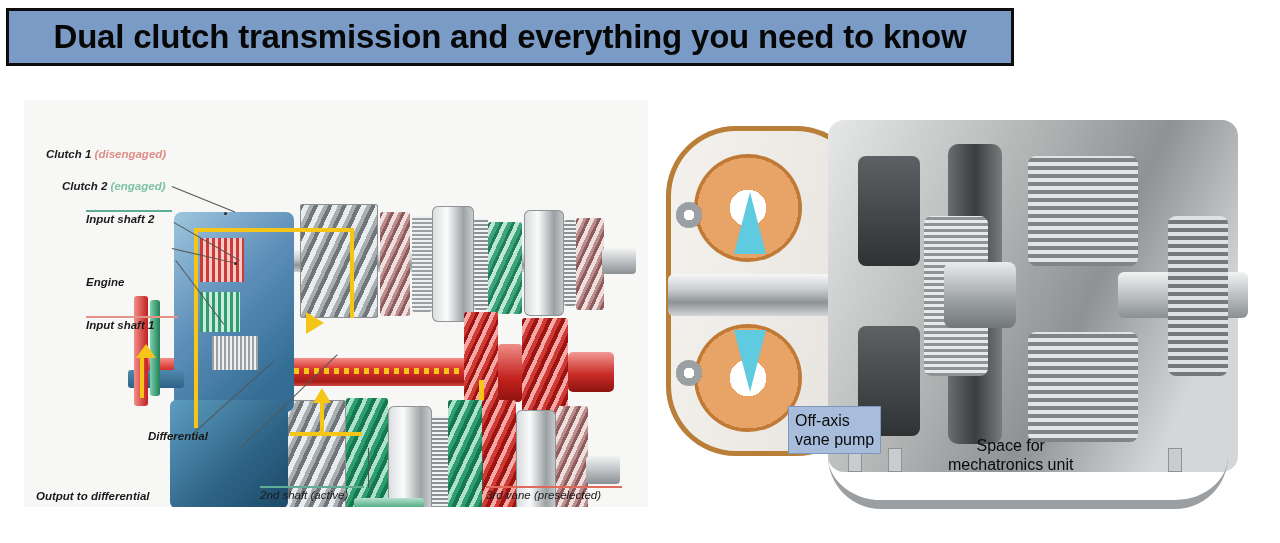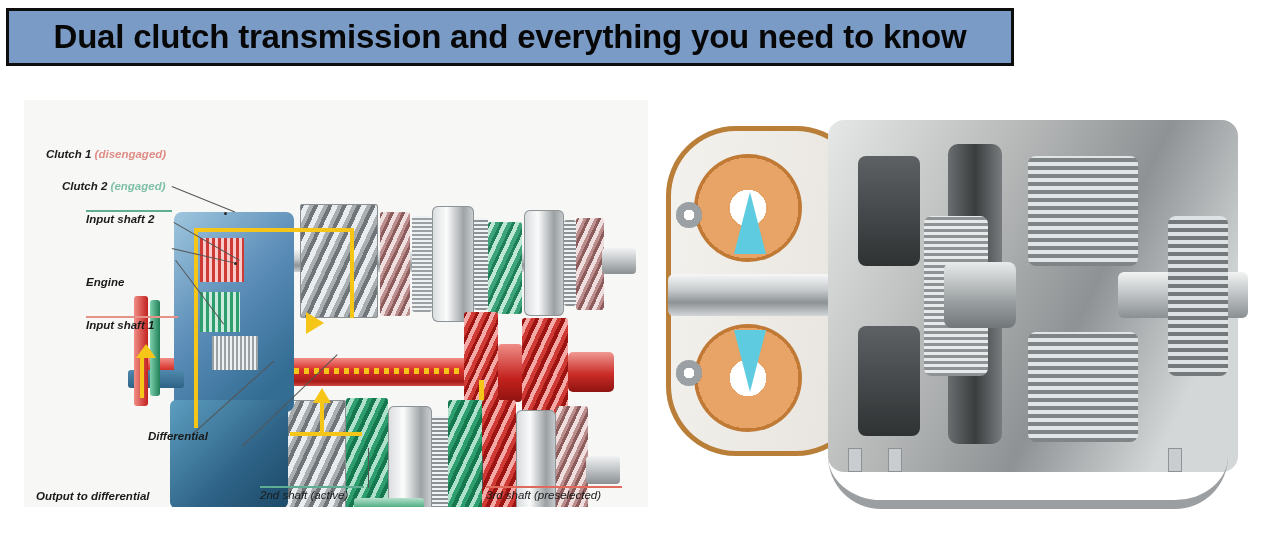--- a/index.html
+++ b/index.html
@@ -200,21 +200,21 @@
 
   <div class="lead" style="left:218px;top:346px;width:132px;transform:rotate(-44deg);"></div>
   <div class="lbl lbl-bold" style="left:12px;top:358px;margin-top:32px;">Output to differential</div>
 
   <div class="ul" style="left:236px;top:386px;width:104px;background:#5FAE94;"></div>
   <div class="leadv" style="left:344px;top:348px;height:40px;"></div>
   <div class="lbl" style="left:236px;top:389px;">2nd shaft (active)</div>
 
   <div class="ul" style="left:462px;top:386px;width:136px;background:#E06A5C;"></div>
   <div class="leadv" style="left:458px;top:356px;height:32px;"></div>
-  <div class="lbl" style="left:462px;top:389px;">3rd shaft (preselected)</div>
+  <div class="lbl" style="left:462px;top:389px;">3rd vane (preselected)</div>
 </div>
 
 <div id="right-panel">
 
   <div style="position:absolute;inset:0;">
 
     <div style="position:absolute;left:18px;top:30px;width:200px;height:330px;border-radius:70px;
          background:linear-gradient(100deg,#f4f2ee,#e6e3dd);box-shadow:inset 0 0 0 5px #B97F38;"></div>
 
     <div style="position:absolute;left:46px;top:58px;width:108px;height:108px;border-radius:50%;
@@ -257,14 +257,22 @@
     <div style="position:absolute;left:520px;top:120px;width:60px;height:160px;border-radius:8px;
          background:repeating-linear-gradient(0deg,#74797b 0 4px,#dfe2e3 4px 8px);"></div>
 
     <div style="position:absolute;left:180px;top:360px;width:400px;height:44px;
          border-bottom:9px solid #9b9fa1;border-radius:0 0 120px 120px;"></div>
     <div style="position:absolute;left:200px;top:352px;width:12px;height:22px;background:#c9cdcf;border:1px solid #8e9295;"></div>
     <div style="position:absolute;left:240px;top:352px;width:12px;height:22px;background:#c9cdcf;border:1px solid #8e9295;"></div>
     <div style="position:absolute;left:520px;top:352px;width:12px;height:22px;background:#c9cdcf;border:1px solid #8e9295;"></div>
   </div>
 
-
+  <div class="callout" id="callout-pump">
+    <div>Off-axis</div>
+    <div>vane  pump</div>
+  </div>
+
+  <div class="callout" id="callout-mech">
+    <div>Space for</div>
+    <div>mechatronics  unit</div>
+  </div>
 </div>
 
 </body></html>

